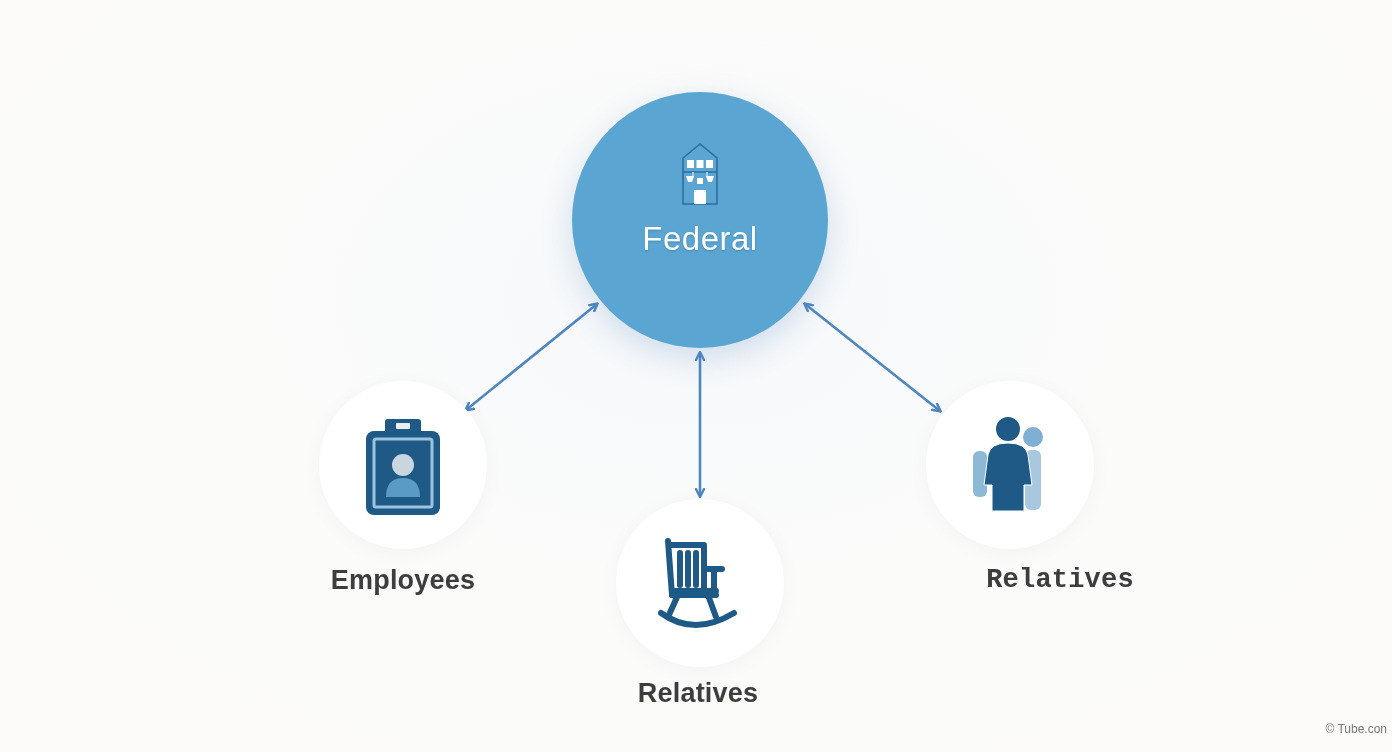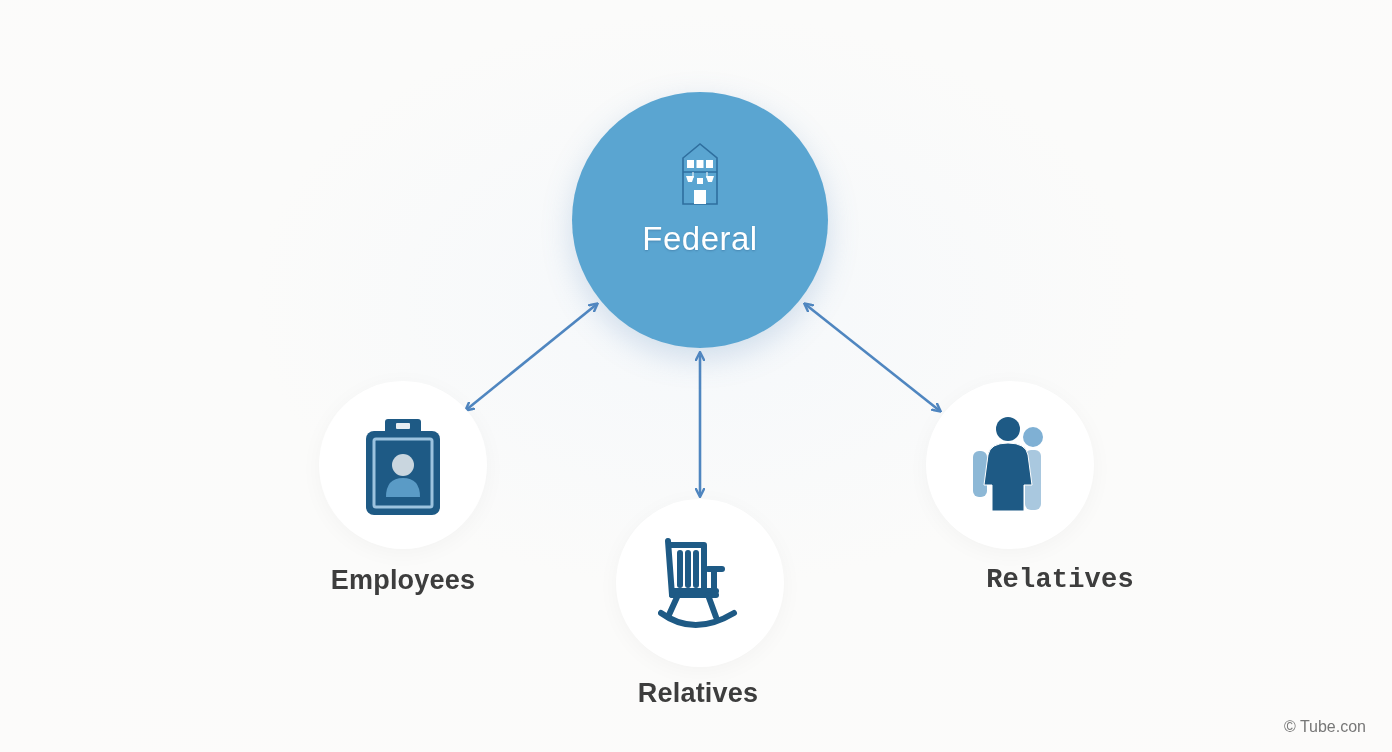--- a/index.html
+++ b/index.html
@@ -66,24 +66,24 @@
       position: absolute;
       color: #3d3d3d;
       font-size: 27px;
       font-weight: 600;
       text-align: center;
       width: 240px;
       letter-spacing: 0.2px;
     }
     .footer {
       position: absolute;
-      right: 26px;
+      right: 5px;
       bottom: 16px;
       color: #777;
-      font-size: 16px;
+      font-size: 12px;
     }
   </style>
 </head>
 <body>
 
 <div class="canvas">
 
   <svg class="arrows" viewBox="0 0 1392 752">
     <defs>
       <marker id="ah" markerWidth="10" markerHeight="10" refX="8" refY="5" orient="auto-start-reverse" markerUnits="userSpaceOnUse">

